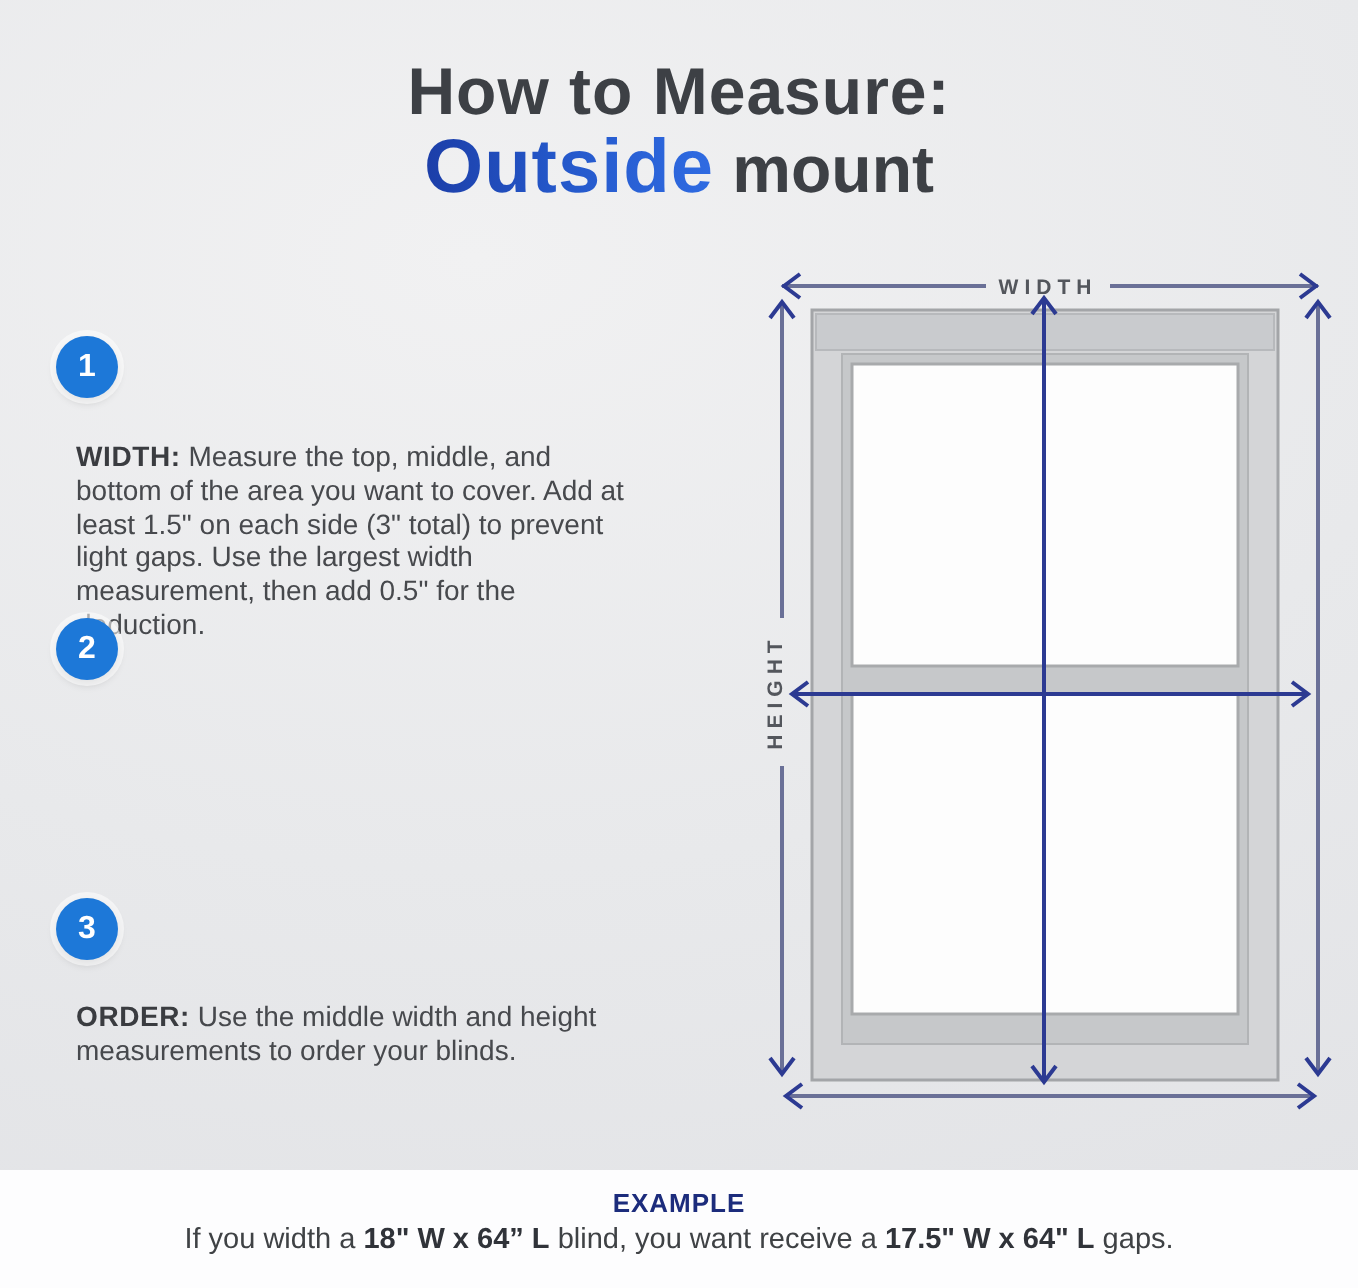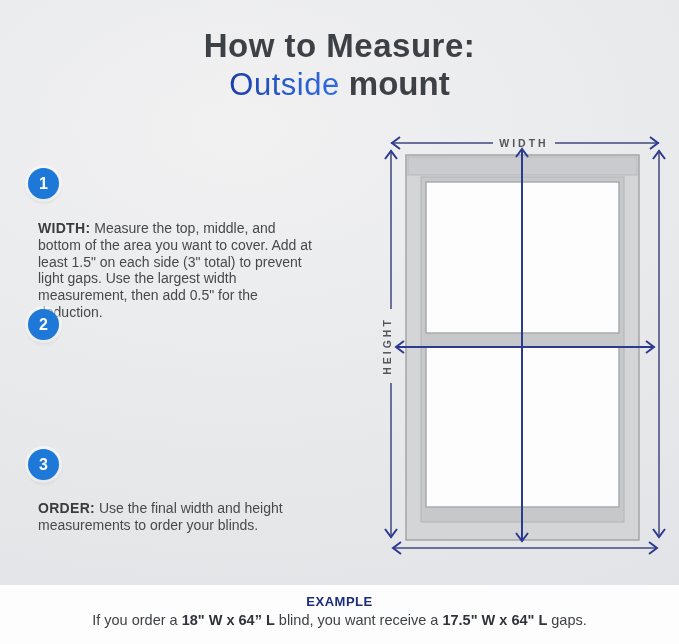--- a/index.html
+++ b/index.html
@@ -16,21 +16,21 @@
   
   .title-line1{
     position:absolute;top:27px;left:0;width:679px;text-align:center;
     font-size:33px;font-weight:700;color:#3d4045;letter-spacing:.5px;
   }
   .title-line2{
     position:absolute;top:60px;left:0;width:679px;text-align:center;
     font-size:33px;font-weight:700;color:#3d4045;line-height:48px;
   }
   .title-highlight{
-    font-size:31px;font-weight:400;letter-spacing:.5px;
+    font-size:38px;font-weight:700;letter-spacing:.5px;
     background:linear-gradient(90deg,#1c3ea8 0%,#2457c9 45%,#2f6be2 100%);
     -webkit-background-clip:text;background-clip:text;color:transparent;
   }
   
   .badge{
     position:absolute;left:28px;width:31px;height:31px;border-radius:50%;
     background:#1d78d8;color:#ffffff;font-size:16px;font-weight:700;
     display:flex;align-items:center;justify-content:center;
     box-shadow:0 0 0 3px rgba(255,255,255,.55), 0 2px 5px rgba(0,0,0,.18);
   }
@@ -77,21 +77,21 @@
   <p class="step-body body1"><b>WIDTH:</b> <span>Measure the top, middle, and
 bottom of the area you want to cover. Add at
 least 1.5" on each side (3" total) to prevent
 light gaps. Use the largest width
 measurement, then add 0.5" for the
 deduction.</span></p>
 
   <div class="badge badge2">2</div>
 
   <div class="badge badge3">3</div>
-  <p class="step-body body3"><b>ORDER:</b> <span>Use the final width and height
+  <p class="step-body body3"><b>ORDER:</b> <span>Use the middle width and height
 measurements to order your blinds.</span></p>
 
   <svg class="diagram" width="285" height="445" viewBox="0 0 285 445" xmlns="http://www.w3.org/2000/svg">
 
     <g>
       <rect x="23" y="22" width="233" height="385" fill="#d4d5d7" stroke="#a3a5a8" stroke-width="1.5"></rect>
       <rect x="25" y="24" width="229" height="18" fill="#c9cbce" stroke="#b7b9bc" stroke-width="1"></rect>
       <rect x="38" y="44" width="203" height="345" fill="#c6c8ca" stroke="#b2b4b6" stroke-width="1"></rect>
       <rect x="43" y="49" width="193" height="151" fill="#fdfdfd" stroke="#a8aaac" stroke-width="1.5"></rect>
       <rect x="43" y="214" width="193" height="160" fill="#fdfdfd" stroke="#a8aaac" stroke-width="1.5"></rect>
@@ -133,16 +133,16 @@
 
     <g>
       <line class="cross-line" x1="13" y1="214" x2="271" y2="214"></line>
       <path class="chevron" d="M21 208 L13 214 L21 220"></path>
       <path class="chevron" d="M263 208 L271 214 L263 220"></path>
     </g>
   </svg>
 
   <div class="footer">
     <div class="example-heading">EXAMPLE</div>
-    <div class="example-line"><span>If you order a </span><b>18" W x 64” L</b><span> blind, you want receive a </span><b>17.5" W x 64" L</b><span> gaps.</span></div>
+    <div class="example-line"><span>If you width a </span><b>18" W x 64” L</b><span> blind, you want receive a </span><b>17.5" W x 64" L</b><span> gaps.</span></div>
   </div>
 
 </div>
 
 </body></html>

